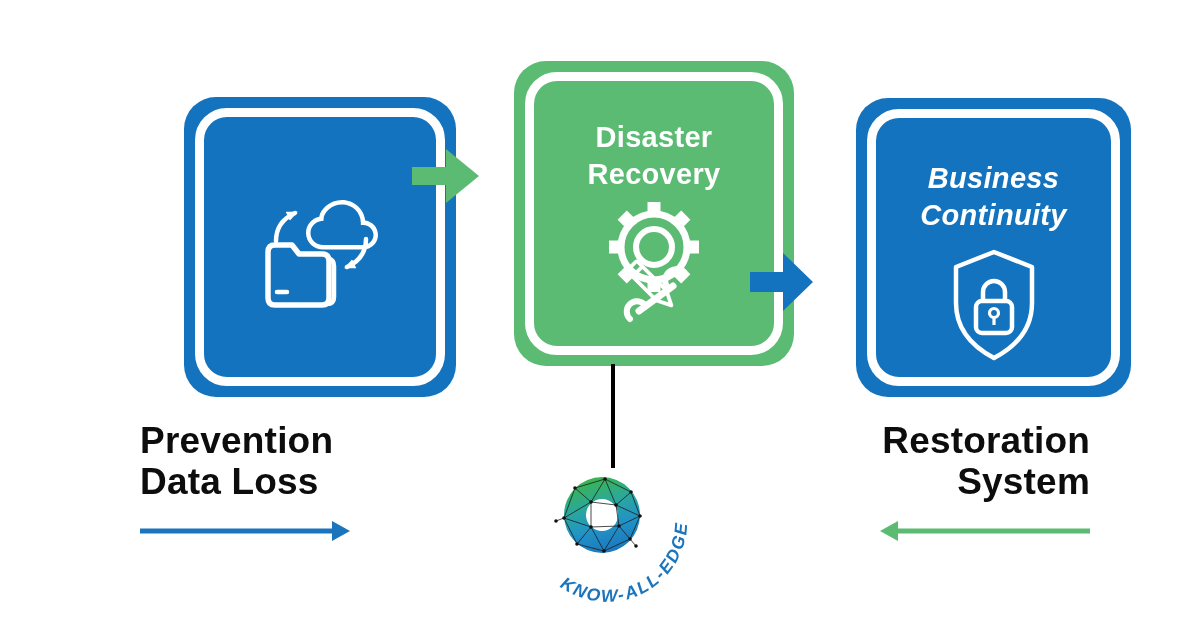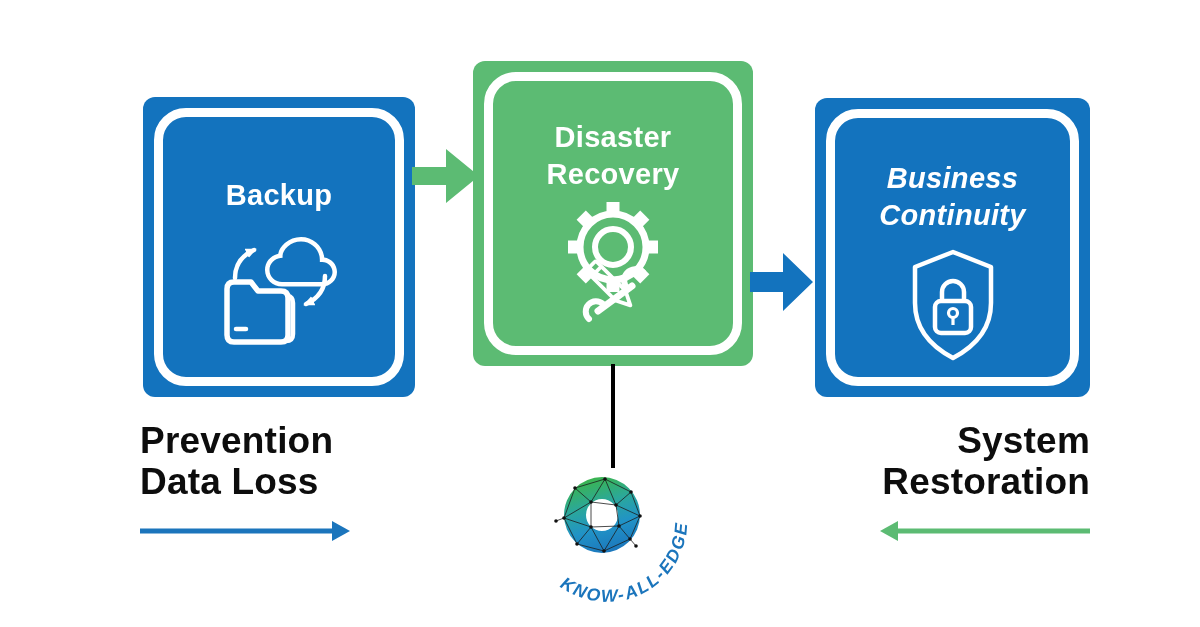--- a/index.html
+++ b/index.html
@@ -3,21 +3,21 @@
 <meta charset="utf-8">
 <style>
   html,body{margin:0;padding:0;}
   body{
     width:1200px;height:627px;overflow:hidden;background:#ffffff;
     font-family:"Liberation Sans","DejaVu Sans",sans-serif;position:relative;
   }
   .canvas{position:absolute;left:0;top:0;width:1200px;height:627px;}
 
   
-  .box{position:absolute;border-radius:12px;}
+  .box{position:absolute;border-radius:32px;margin-left:41px;}
   .box.blue{background:#1373BE;}
   .box.green{background:#5CBB73;}
   .box-inner{
     position:absolute;inset:11px;border:9px solid #ffffff;border-radius:32px;
     display:flex;flex-direction:column;align-items:center;box-sizing:border-box;
   }
   .box-label{
     color:#ffffff;font-weight:bold;font-size:29px;line-height:37px;
     text-align:center;width:210px;letter-spacing:.3px;
   }
@@ -54,21 +54,20 @@
   .connector-line{position:absolute;left:611px;top:364px;width:4px;height:104px;background:#000000;}
   #logo{position:absolute;left:532px;top:458px;}
 </style>
 </head>
 <body>
 
 <div class="canvas">
 
   <div class="box blue" id="box-backup">
     <div class="box-inner">
-      <div class="box-label">Backup</div>
       <svg class="node-icon" width="132" height="136" viewBox="0 0 132 136">
         <defs>
           <marker id="mW" markerUnits="userSpaceOnUse" markerWidth="20" markerHeight="20" refX="8" refY="5" orient="auto">
             <path d="M0,0 L11,5 L0,10 Z" fill="#ffffff"></path>
           </marker>
         </defs>
 
         <path transform="translate(52,12) scale(4.5)" fill="#ffffff" d="M4.406 3.342A5.53 5.53 0 0 1 8 2c2.69 0 4.923 2 5.166 4.579C14.758 6.804 16 8.137 16 9.773 16 11.569 14.502 13 12.687 13H3.781C1.708 13 0 11.366 0 9.318c0-1.763 1.266-3.223 2.942-3.593.143-.863.698-1.723 1.464-2.383zm.653.757c-.757.653-1.153 1.44-1.153 2.056v.448l-.445.049C2.064 6.805 1 7.952 1 9.318 1 10.785 2.23 12 3.781 12h8.906C13.98 12 15 10.988 15 9.773c0-1.216-1.02-2.228-2.313-2.228h-.5v-.5C12.188 4.825 10.328 3 8 3a4.53 4.53 0 0 0-2.941 1.1z"></path>
 
         <g stroke="#ffffff" stroke-width="5.5" fill="none" stroke-linejoin="round" stroke-linecap="round">
@@ -145,22 +144,22 @@
   <div class="caption" id="caption-left">
     <div>Prevention</div>
     <div>Data Loss</div>
   </div>
   <svg class="caption-arrow" id="caption-arrow-left" width="216" height="26" viewBox="0 0 216 26">
     <line x1="2" y1="13" x2="196" y2="13" stroke="#1B75BC" stroke-width="5"></line>
     <polygon points="194,3 212,13 194,23" fill="#1B75BC"></polygon>
   </svg>
 
   <div class="caption" id="caption-right">
+    <div>Restoration</div>
     <div>System</div>
-    <div>Restoration</div>
   </div>
   <svg class="caption-arrow" id="caption-arrow-right" width="216" height="26" viewBox="0 0 216 26">
     <line x1="214" y1="13" x2="20" y2="13" stroke="#5CBB73" stroke-width="5"></line>
     <polygon points="22,3 4,13 22,23" fill="#5CBB73"></polygon>
   </svg>
 
   <div class="connector-line"></div>
 
   <svg id="logo" width="180" height="162" viewBox="0 0 180 162">
     <defs>

